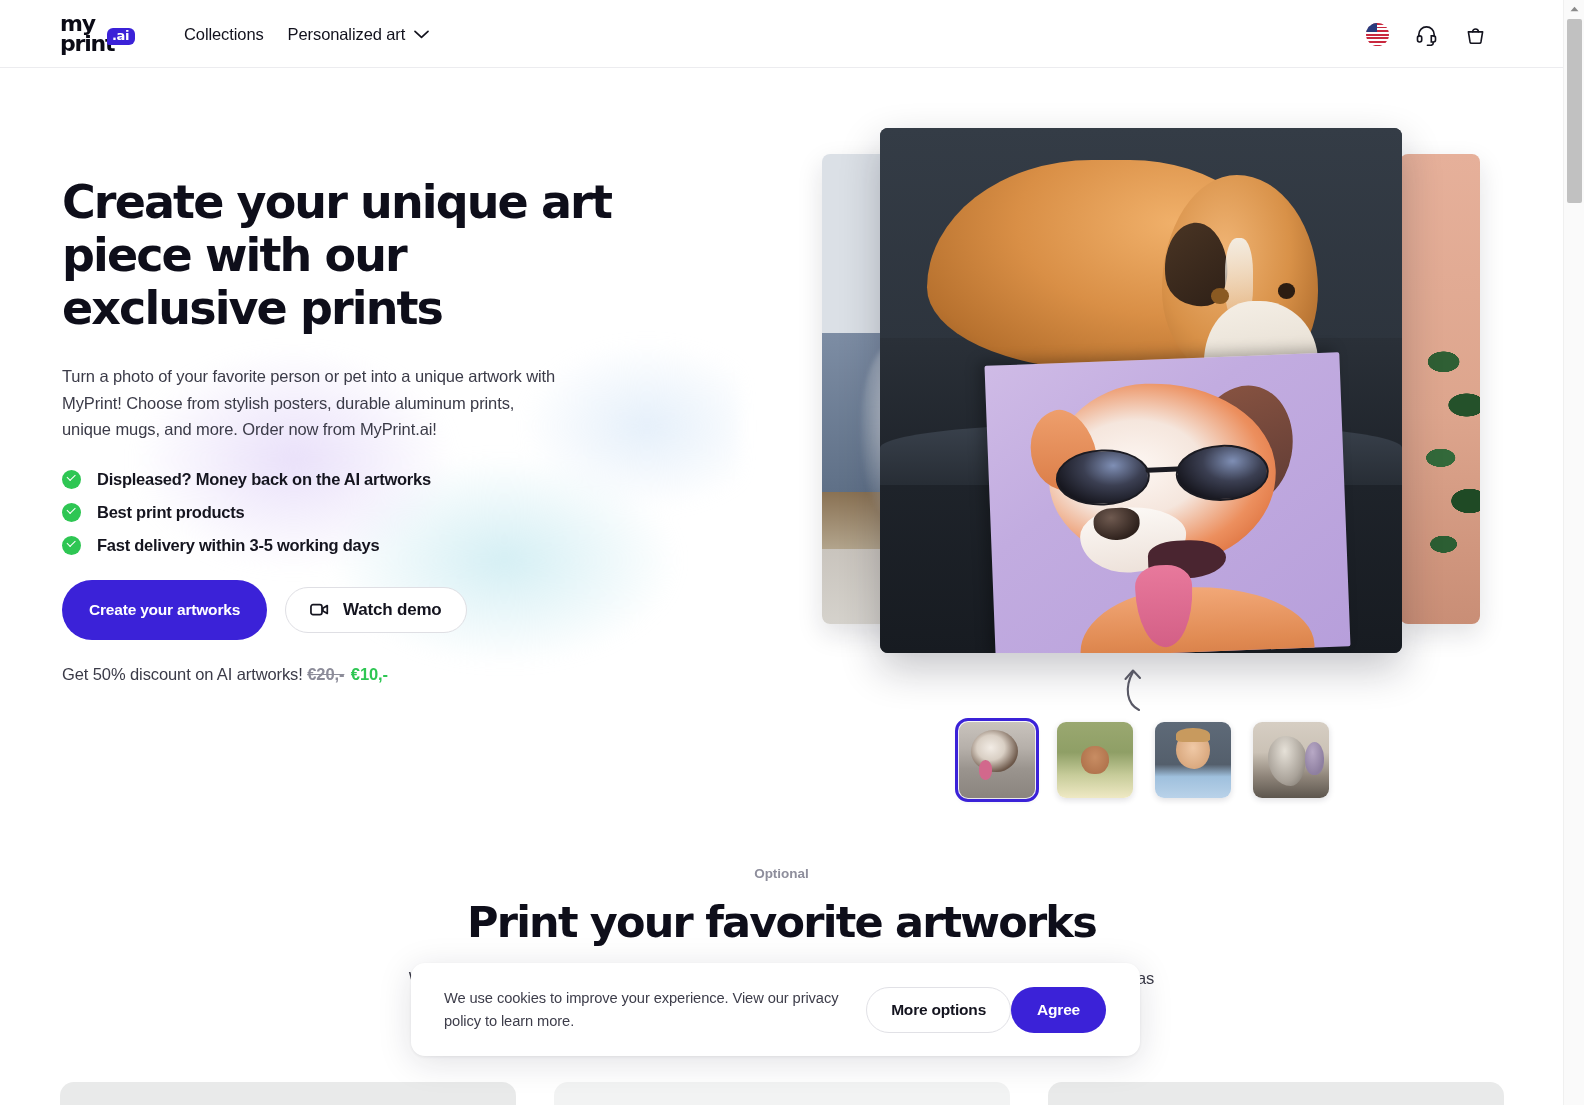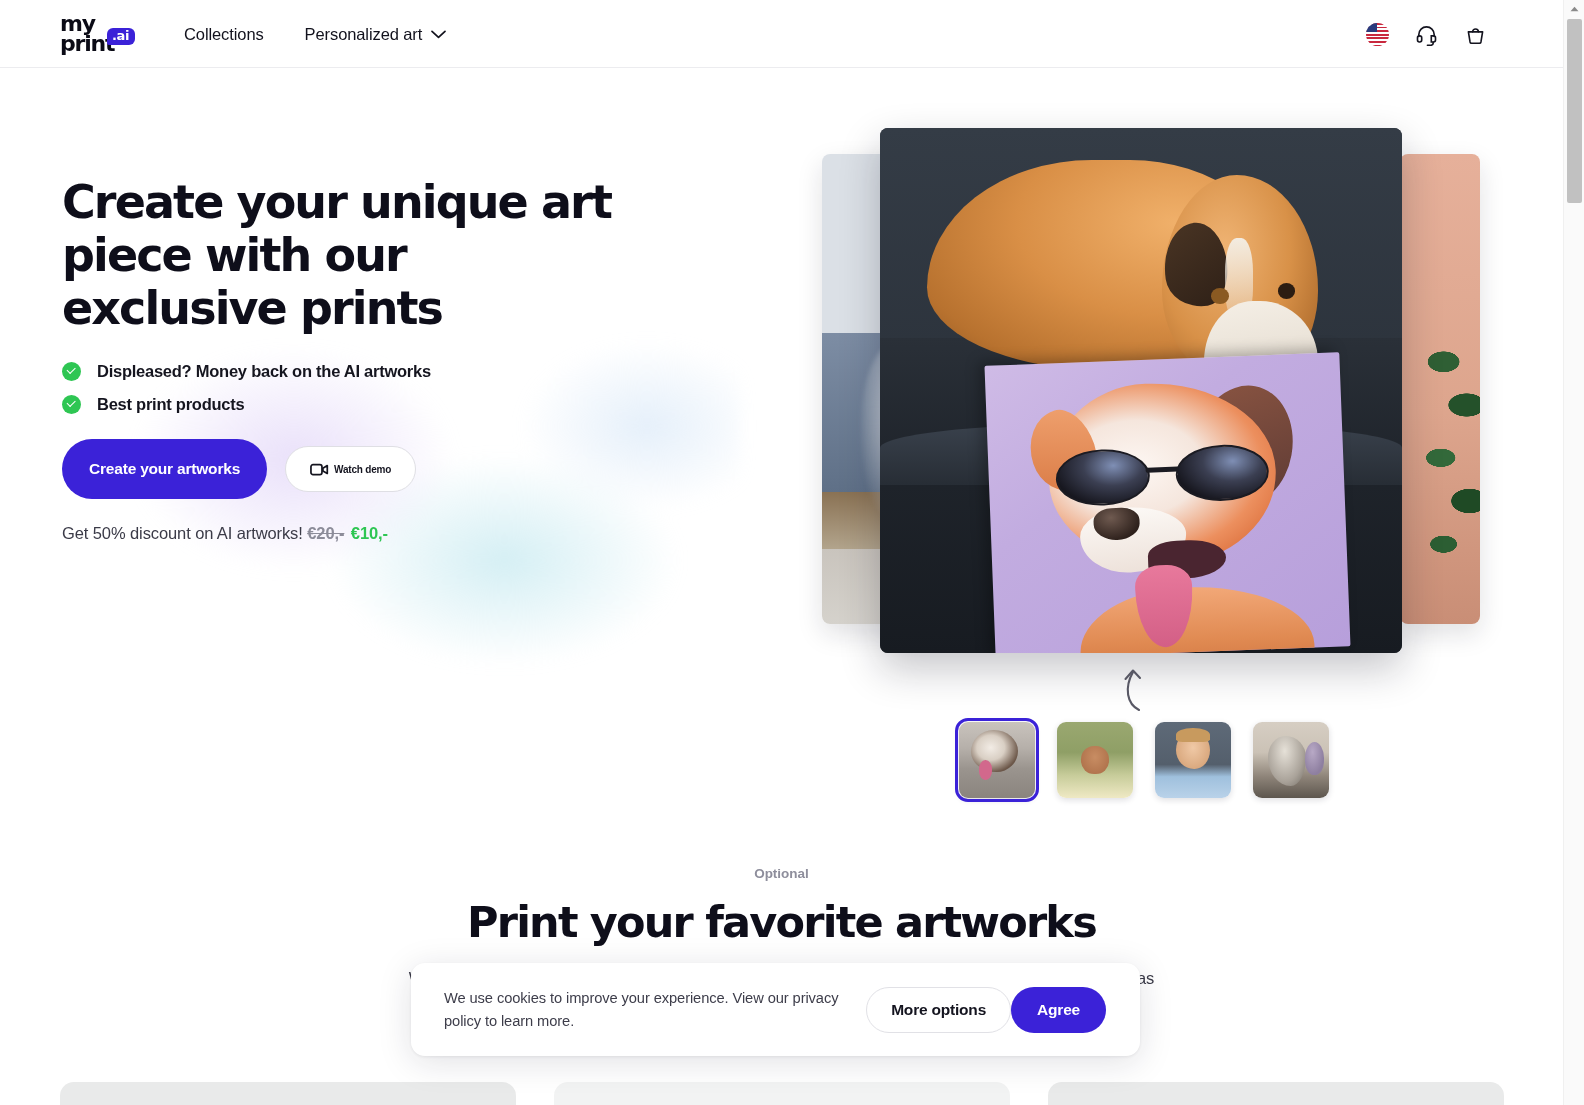--- a/index.html
+++ b/index.html
@@ -86,21 +86,21 @@
     border-radius: 6px 6px 6px 2px;
     line-height: 1.1;
   }
 
   .nav {
     position: absolute;
     left: 184px; top: 0;
     height: 68px;
     display: flex;
     align-items: center;
-    gap: 41px;
+    gap: 24px;
   }
   .nav-item {
     display: flex;
     align-items: center;
     gap: 9px;
     font-size: 16.5px;
     color: #12121d;
     cursor: pointer;
     letter-spacing: -0.1px;
   }
@@ -214,27 +214,27 @@
     cursor: pointer;
   }
   .btn-secondary {
     background: #ffffff;
     color: #14141f;
     border: 1px solid #dfdfe4;
     border-radius: 999px;
     height: 46px;
     padding: 0 24px;
     font-family: "Liberation Sans", sans-serif;
-    font-size: 10px;
+    font-size: 17px;
     font-weight: bold;
     letter-spacing: -0.2px;
     cursor: pointer;
     display: flex;
     align-items: center;
-    gap: 5px;
+    gap: 14px;
   }
 
   .discount {
     margin-top: 25px;
     font-size: 16.5px;
     color: #3b3b48;
     letter-spacing: -0.1px;
   }
   .price-old {
     font-weight: bold;
@@ -728,29 +728,34 @@
           <svg width="23" height="23" viewBox="0 0 24 24">
             <path d="M4.6 9.2h14.8l-1.7 10.6a1.6 1.6 0 0 1-1.6 1.3H7.9a1.6 1.6 0 0 1-1.6-1.3z" fill="none" stroke="#14141f" stroke-width="1.7" stroke-linejoin="round"></path>
             <path d="M9 9.2a3 3 0 0 1 6 0" fill="none" stroke="#14141f" stroke-width="1.7" stroke-linecap="round"></path>
           </svg>
         </div>
       </div>
     </div>
 
     <div id="hero-left">
       <h1 class="hero-title">Create your unique art piece with our exclusive prints</h1>
+      <p class="hero-sub">Turn a photo of your favorite person or pet into a unique artwork with MyPrint! Choose from stylish posters, durable aluminum prints, unique mugs, and more. Order now from MyPrint.ai!</p>
 
       <ul class="benefits">
         <li>
           <span class="check"></span>
           <span class="benefit-text">Displeased? Money back on the AI artworks</span>
         </li>
         <li>
           <span class="check"></span>
           <span class="benefit-text">Best print products</span>
+        </li>
+        <li>
+          <span class="check"></span>
+          <span class="benefit-text">Fast delivery within 3-5 working days</span>
         </li>
       </ul>
 
       <div class="cta-row">
         <button class="btn-primary">Create your artworks</button>
         <button class="btn-secondary">
           <svg width="19" height="15" viewBox="0 0 20 15">
             <rect x="1" y="2.4" width="11.6" height="10.4" rx="2.2" fill="none" stroke="#14141f" stroke-width="1.8"></rect>
             <path d="M13.6 6.1l4.6-2.7v8.3l-4.6-2.7z" fill="none" stroke="#14141f" stroke-width="1.8" stroke-linejoin="round"></path>
           </svg>

